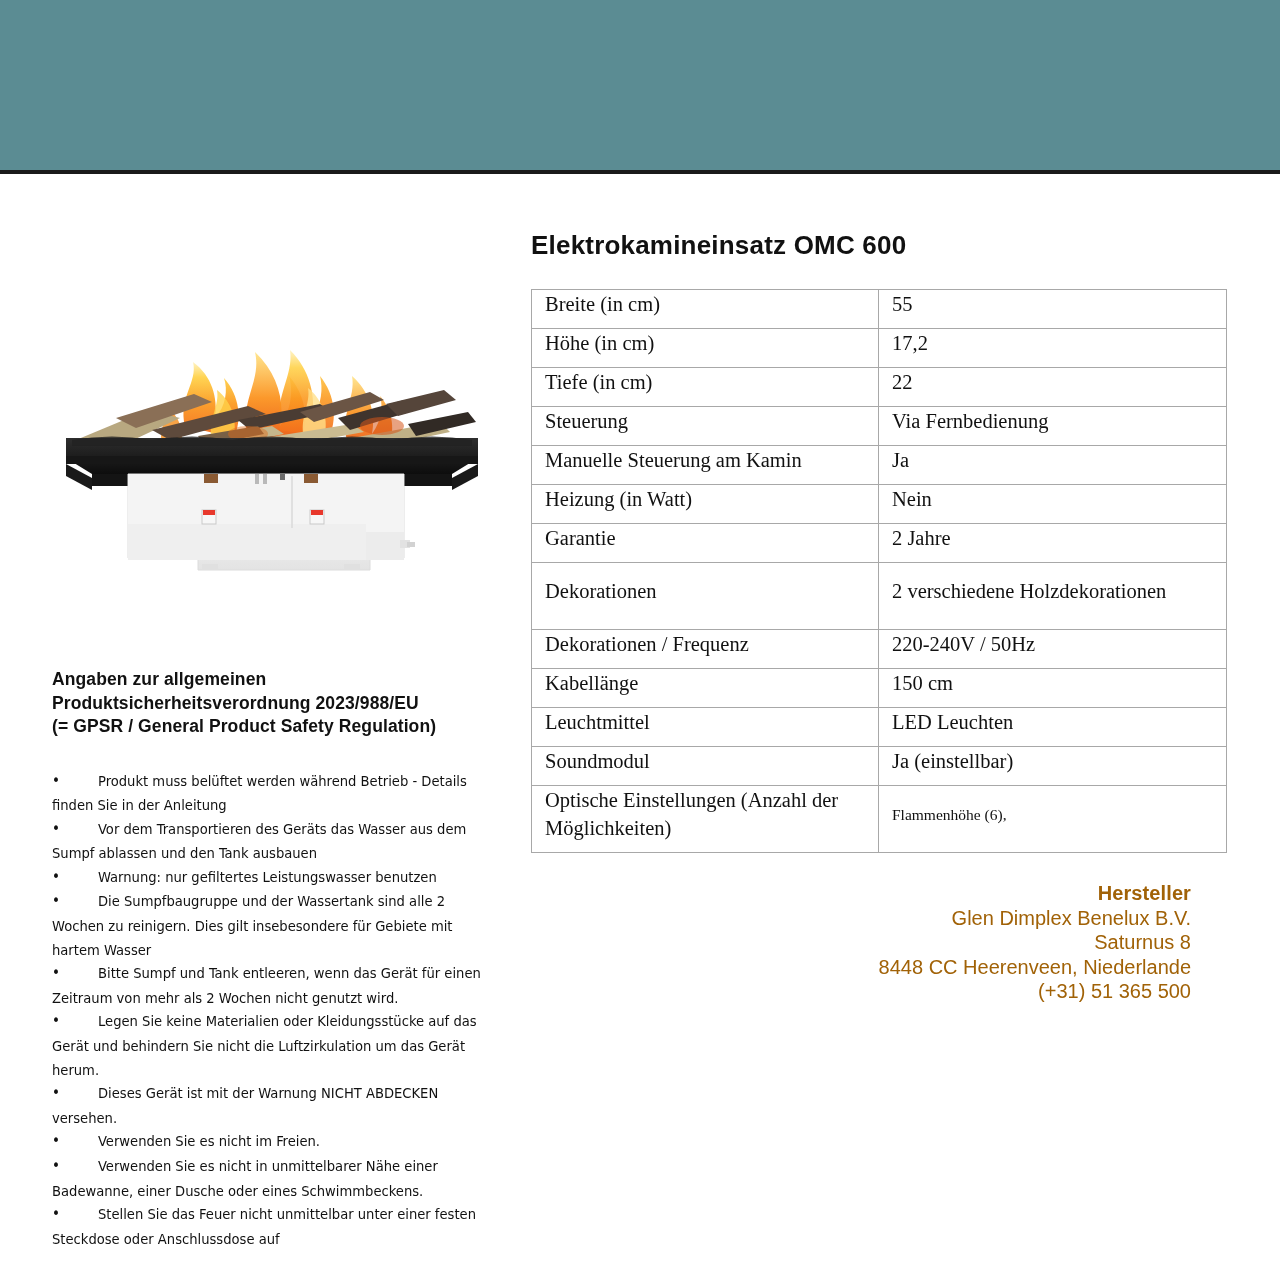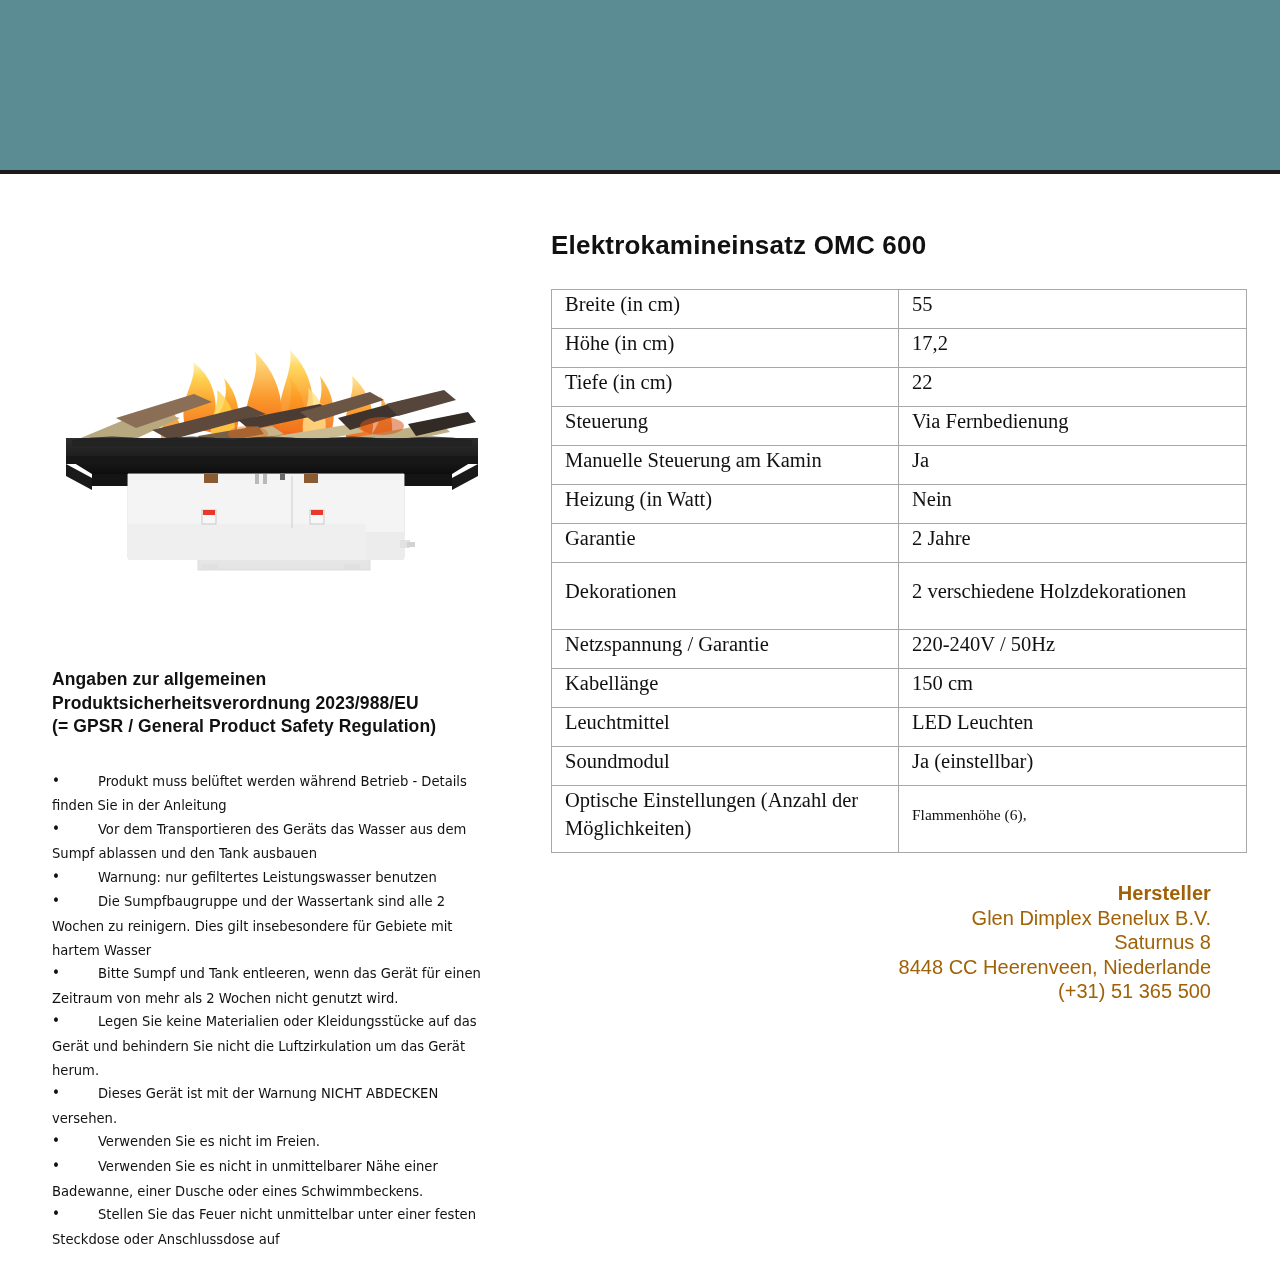--- a/index.html
+++ b/index.html
@@ -91,21 +91,20 @@
     font-size: 15px;
   }
   .bullet-item .b-text { display: inline; text-align: right; }
 
   
   .right-col {
     position: absolute;
     left: 531px;
     top: 0;
     width: 660px;
-    margin-left: 20px;
   }
   .prod-title {
     margin-top: 56px;
     font-size: 26px;
     font-weight: bold;
     letter-spacing: 0.2px;
     color: #111111;
   }
   .prod-desc {
     margin-top: 33px;
@@ -311,21 +310,21 @@
         </tr>
         <tr>
           <td class="label">Garantie</td>
           <td class="value">2 Jahre</td>
         </tr>
         <tr class="tall">
           <td class="label">Dekorationen</td>
           <td class="value">2 verschiedene Holzdekorationen</td>
         </tr>
         <tr>
-          <td class="label">Netzspannung / Garantie</td>
+          <td class="label">Dekorationen / Frequenz</td>
           <td class="value">220-240V / 50Hz</td>
         </tr>
         <tr>
           <td class="label">Kabellänge</td>
           <td class="value">150 cm</td>
         </tr>
         <tr>
           <td class="label">Leuchtmittel</td>
           <td class="value">LED Leuchten</td>
         </tr>

